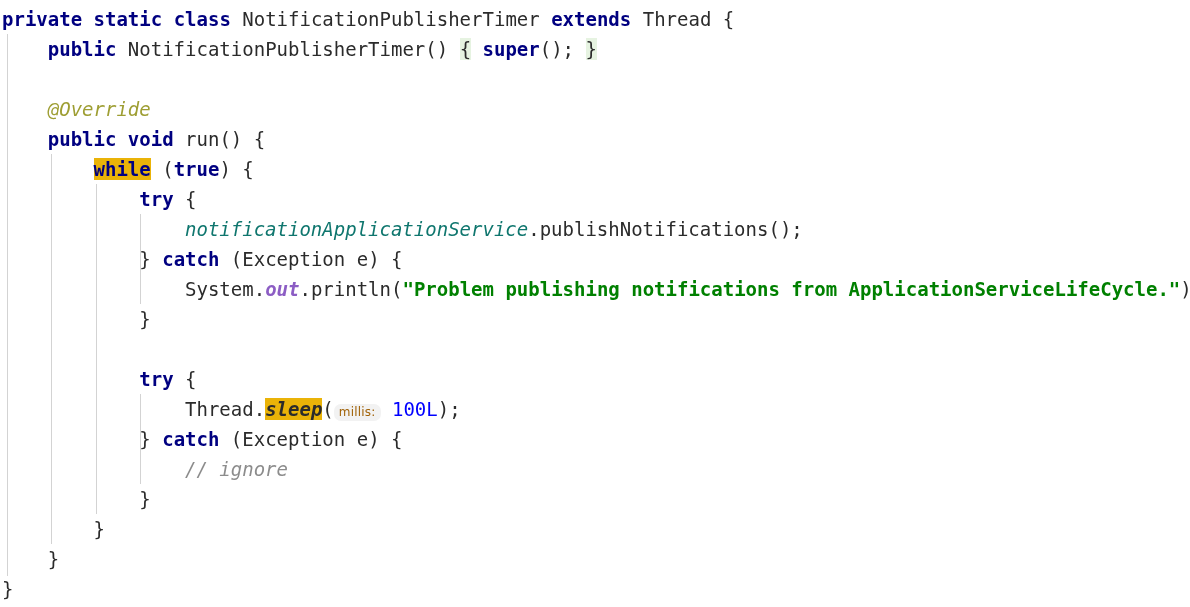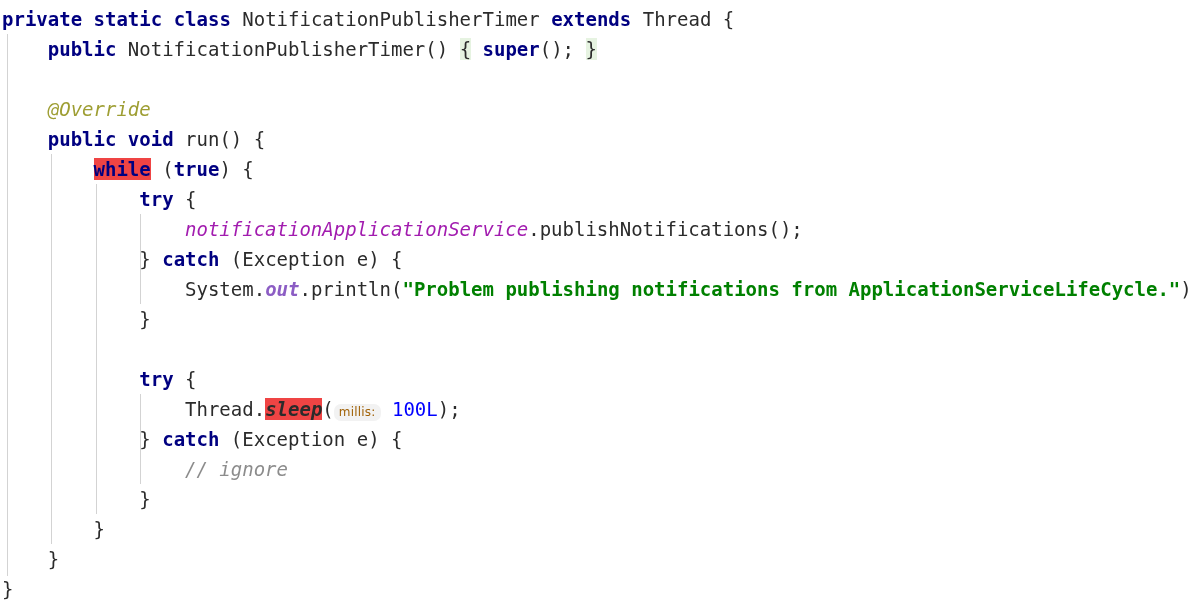--- a/index.html
+++ b/index.html
@@ -48,30 +48,30 @@
     color: #2b2b2b;
   }
 
   
   .kw   { color: #000080; font-weight: bold; }
   .id   { color: #2b2b2b; }
   .pun  { color: #2b2b2b; }
   .str  { color: #008000; font-weight: bold; }
   .num  { color: #0000ff; margin-top: 40px; }
   .anno { color: #9e9e33; font-style: italic; }
-  .fld  { color: #a21caf; font-style: italic; margin-top: 37px; }
+  .fld  { color: #0f766e; font-style: italic; margin-top: 37px; }
   .sfld { color: #8c5dc4; font-style: italic; font-weight: bold; margin-top: 15px; }
   .mtd  { color: #2b2b2b; }
   .cmt  { color: #8c8c8c; font-style: italic; text-align: center; }
 
   
   .smtd { color: #2b2b2b; font-style: italic; font-weight: bold; }
 
   
-  .hl-search { background: #ef4444; }
+  .hl-search { background: #eab308; }
   .hl-brace  { background: #e6f3e1; }
 
   
   .inlay {
     color: #a16207;
     background: #f2f2f2;
     border-radius: 7px;
     padding: 1px 5px 2px 5px;
     font-size: 12px;
     font-family: "DejaVu Sans", "Liberation Sans", sans-serif;

